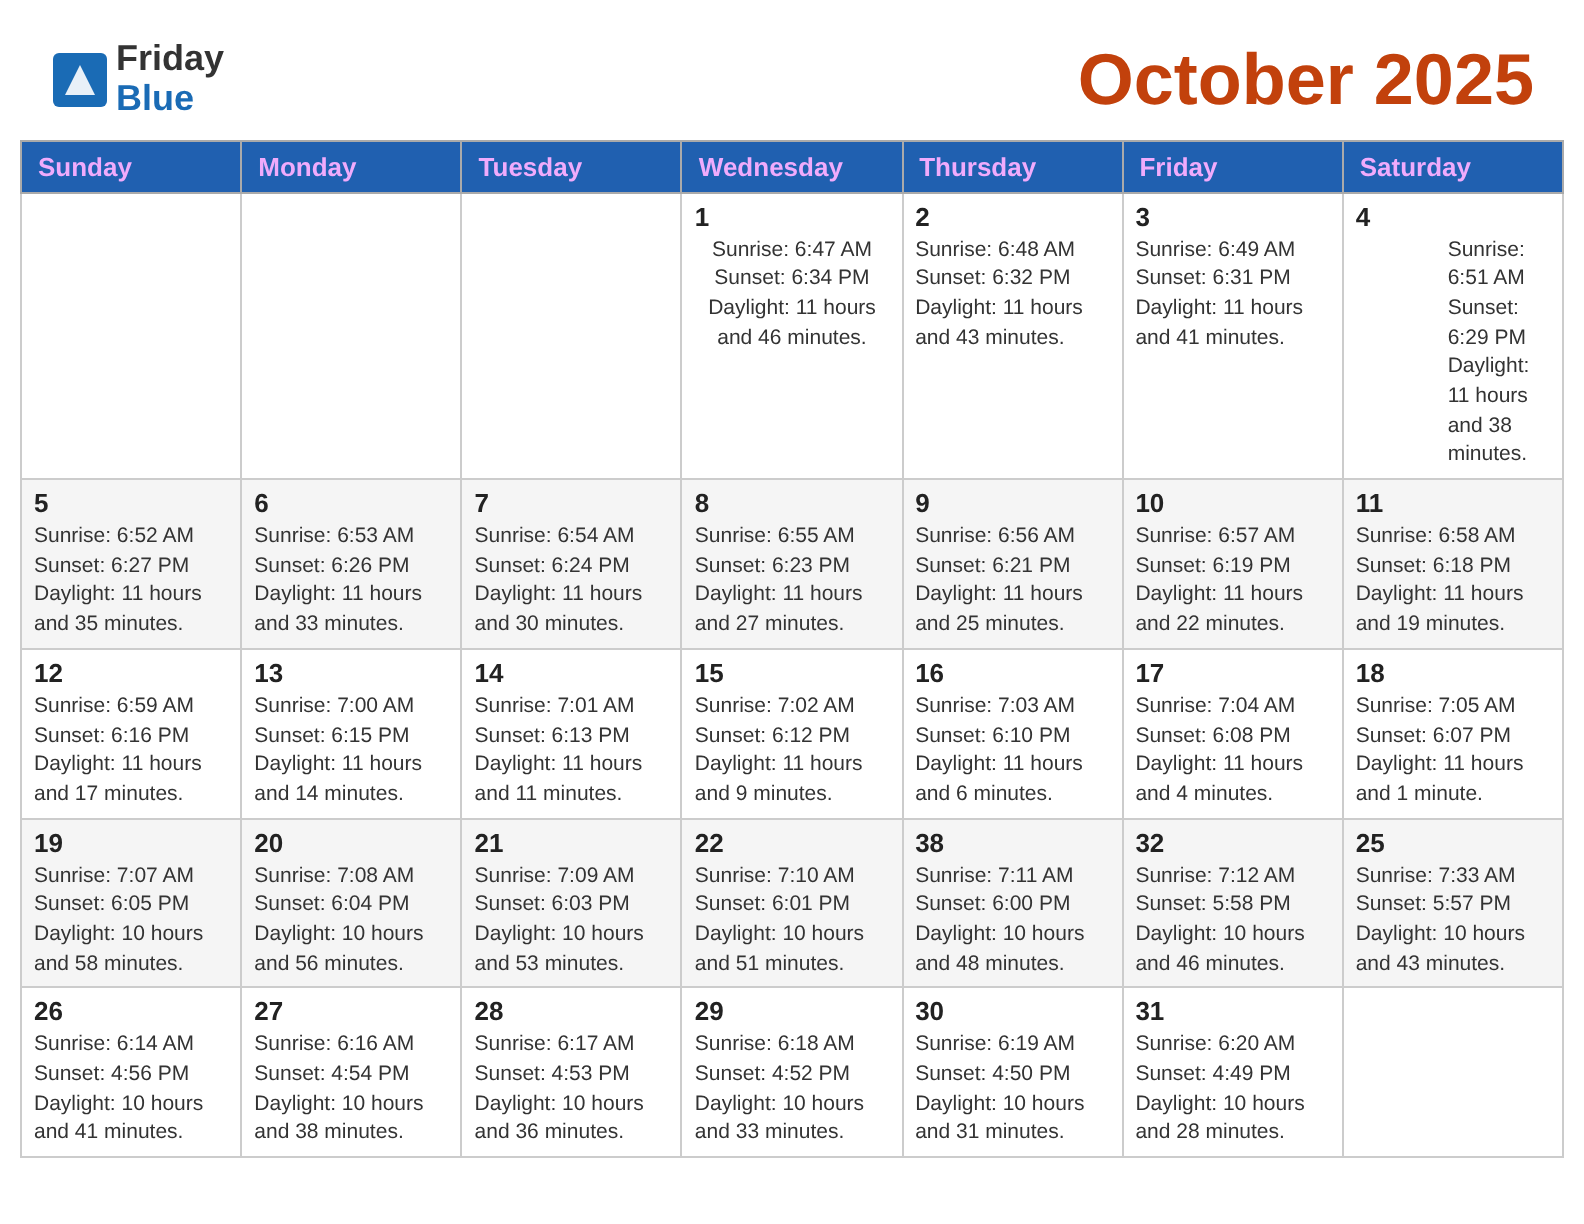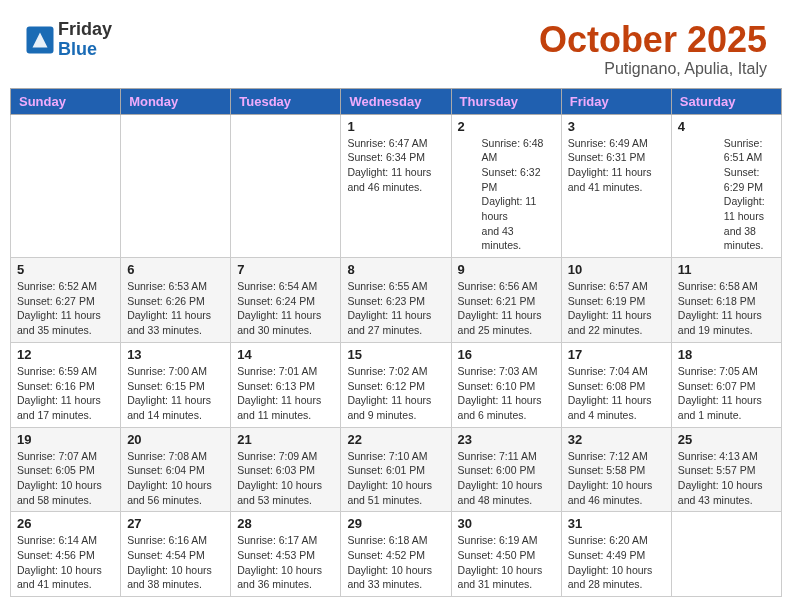--- a/index.html
+++ b/index.html
@@ -108,21 +108,20 @@
       <rect x="2" y="2" width="36" height="36" rx="4" fill="#1a6bb5"></rect>
       <polygon points="10,30 20,10 30,30" fill="white" opacity="0.9"></polygon>
     </svg>
     <div class="logo-text">
       <span class="logo-general">Friday</span>
       <span class="logo-blue">Blue</span>
     </div>
   </div>
   <div class="title-section">
     <div class="month-title">October 2025</div>
-    <div class="location">Putignano, Apulia, Italy</div>
   </div>
 </div>
 
 <table class="calendar">
   <thead>
     <tr>
     <th>Sunday</th>
         <th>Monday</th>
         <th>Tuesday</th>
         <th>Wednesday</th>
@@ -131,28 +130,28 @@
         <th>Saturday</th>
       </tr>
   </thead>
   <tbody id="calendar-body">
   <tr>
         <td class="empty-cell"></td>
         <td class="empty-cell"></td>
         <td class="empty-cell"></td>
         <td>
           <div class="day-number">1</div>
-          <div class="day-info" style="white-space: pre-line;">Sunrise: 6:47 AM
+          <div class="day-info" style="white-space: pre-line; text-align: center;">Sunrise: 6:47 AM
 Sunset: 6:34 PM
 Daylight: 11 hours
 and 46 minutes.</div>
         </td>
         <td>
           <div class="day-number">2</div>
-          <div class="day-info" style="white-space: pre-line; margin-left: 24px;">Sunrise: 6:48 AM
+          <div class="day-info" style="white-space: pre-line;">Sunrise: 6:48 AM
 Sunset: 6:32 PM
 Daylight: 11 hours
 and 43 minutes.</div>
         </td>
         <td>
           <div class="day-number">3</div>
           <div class="day-info" style="white-space: pre-line;">Sunrise: 6:49 AM
 Sunset: 6:31 PM
 Daylight: 11 hours
 and 41 minutes.</div>
@@ -290,36 +289,36 @@
 and 53 minutes.</div>
         </td>
         <td>
           <div class="day-number">22</div>
           <div class="day-info" style="white-space: pre-line;">Sunrise: 7:10 AM
 Sunset: 6:01 PM
 Daylight: 10 hours
 and 51 minutes.</div>
         </td>
         <td>
-          <div class="day-number">23</div>
+          <div class="day-number">38</div>
           <div class="day-info" style="white-space: pre-line;">Sunrise: 7:11 AM
 Sunset: 6:00 PM
 Daylight: 10 hours
 and 48 minutes.</div>
         </td>
         <td>
           <div class="day-number">32</div>
           <div class="day-info" style="white-space: pre-line;">Sunrise: 7:12 AM
 Sunset: 5:58 PM
 Daylight: 10 hours
 and 46 minutes.</div>
         </td>
         <td>
           <div class="day-number">25</div>
-          <div class="day-info" style="white-space: pre-line;">Sunrise: 4:13 AM
+          <div class="day-info" style="white-space: pre-line;">Sunrise: 7:33 AM
 Sunset: 5:57 PM
 Daylight: 10 hours
 and 43 minutes.</div>
         </td>
       </tr>
       <tr>
         <td>
           <div class="day-number">26</div>
           <div class="day-info" style="white-space: pre-line;">Sunrise: 6:14 AM
 Sunset: 4:56 PM

